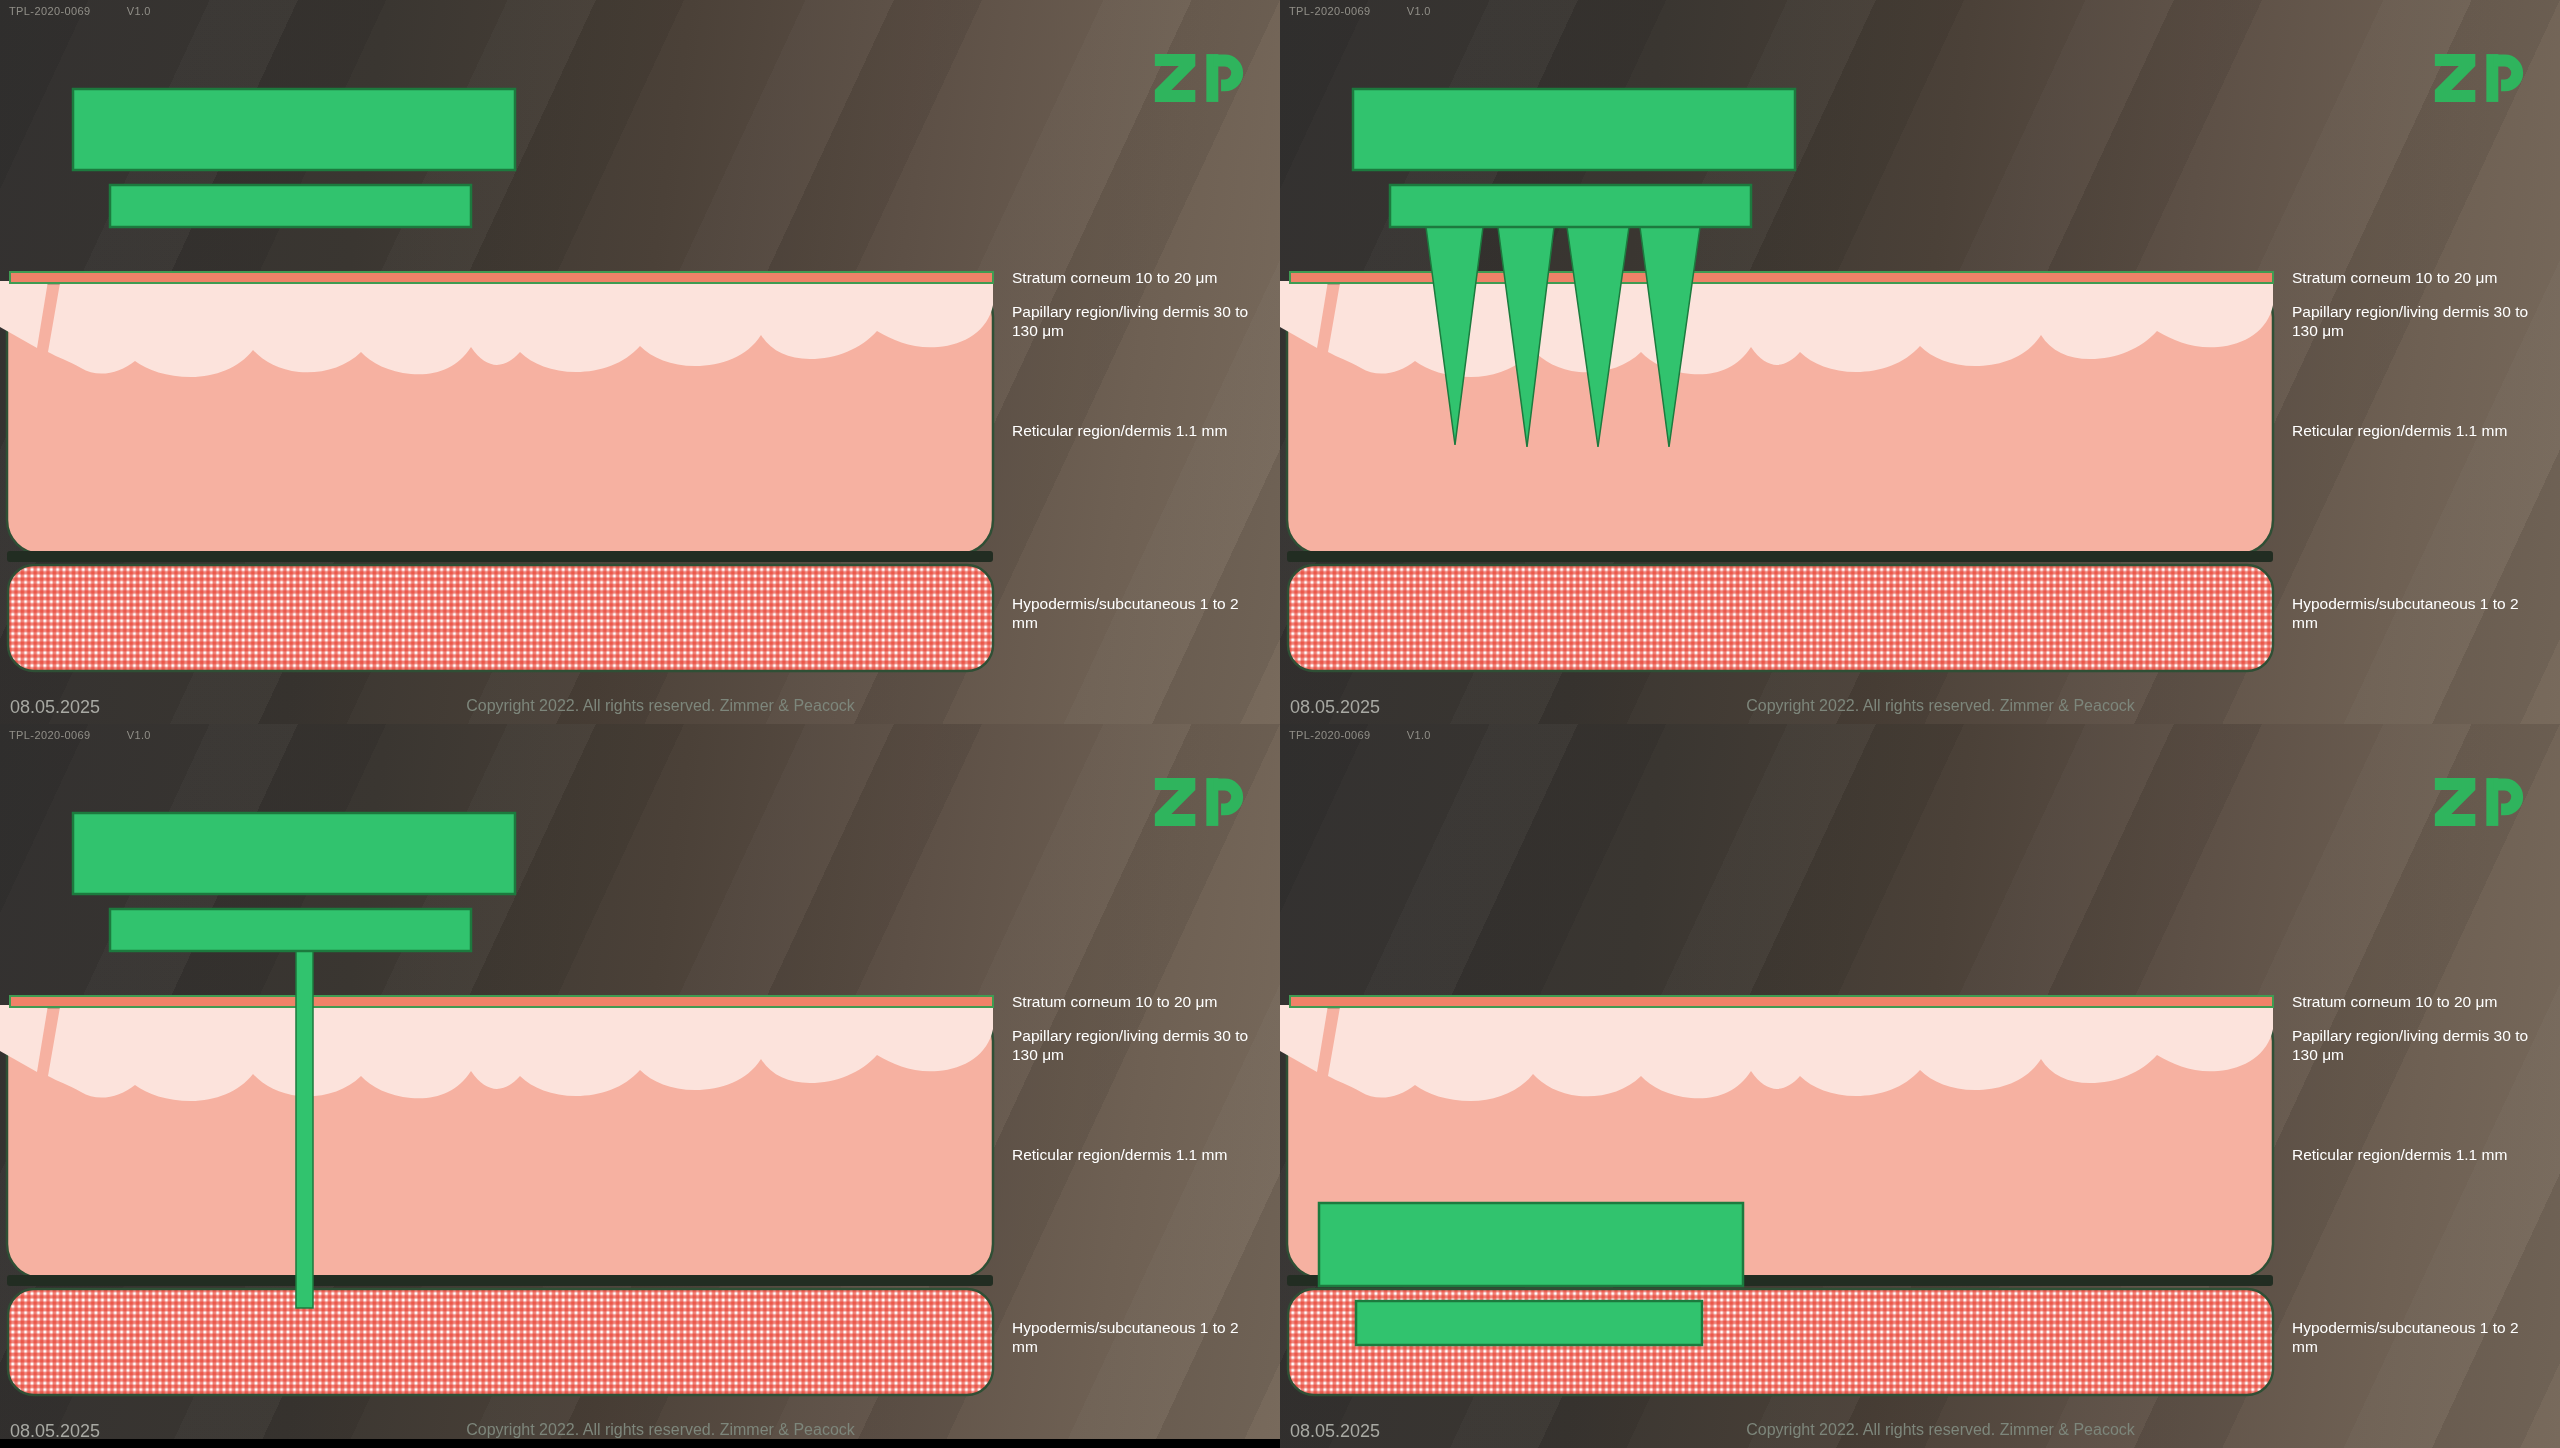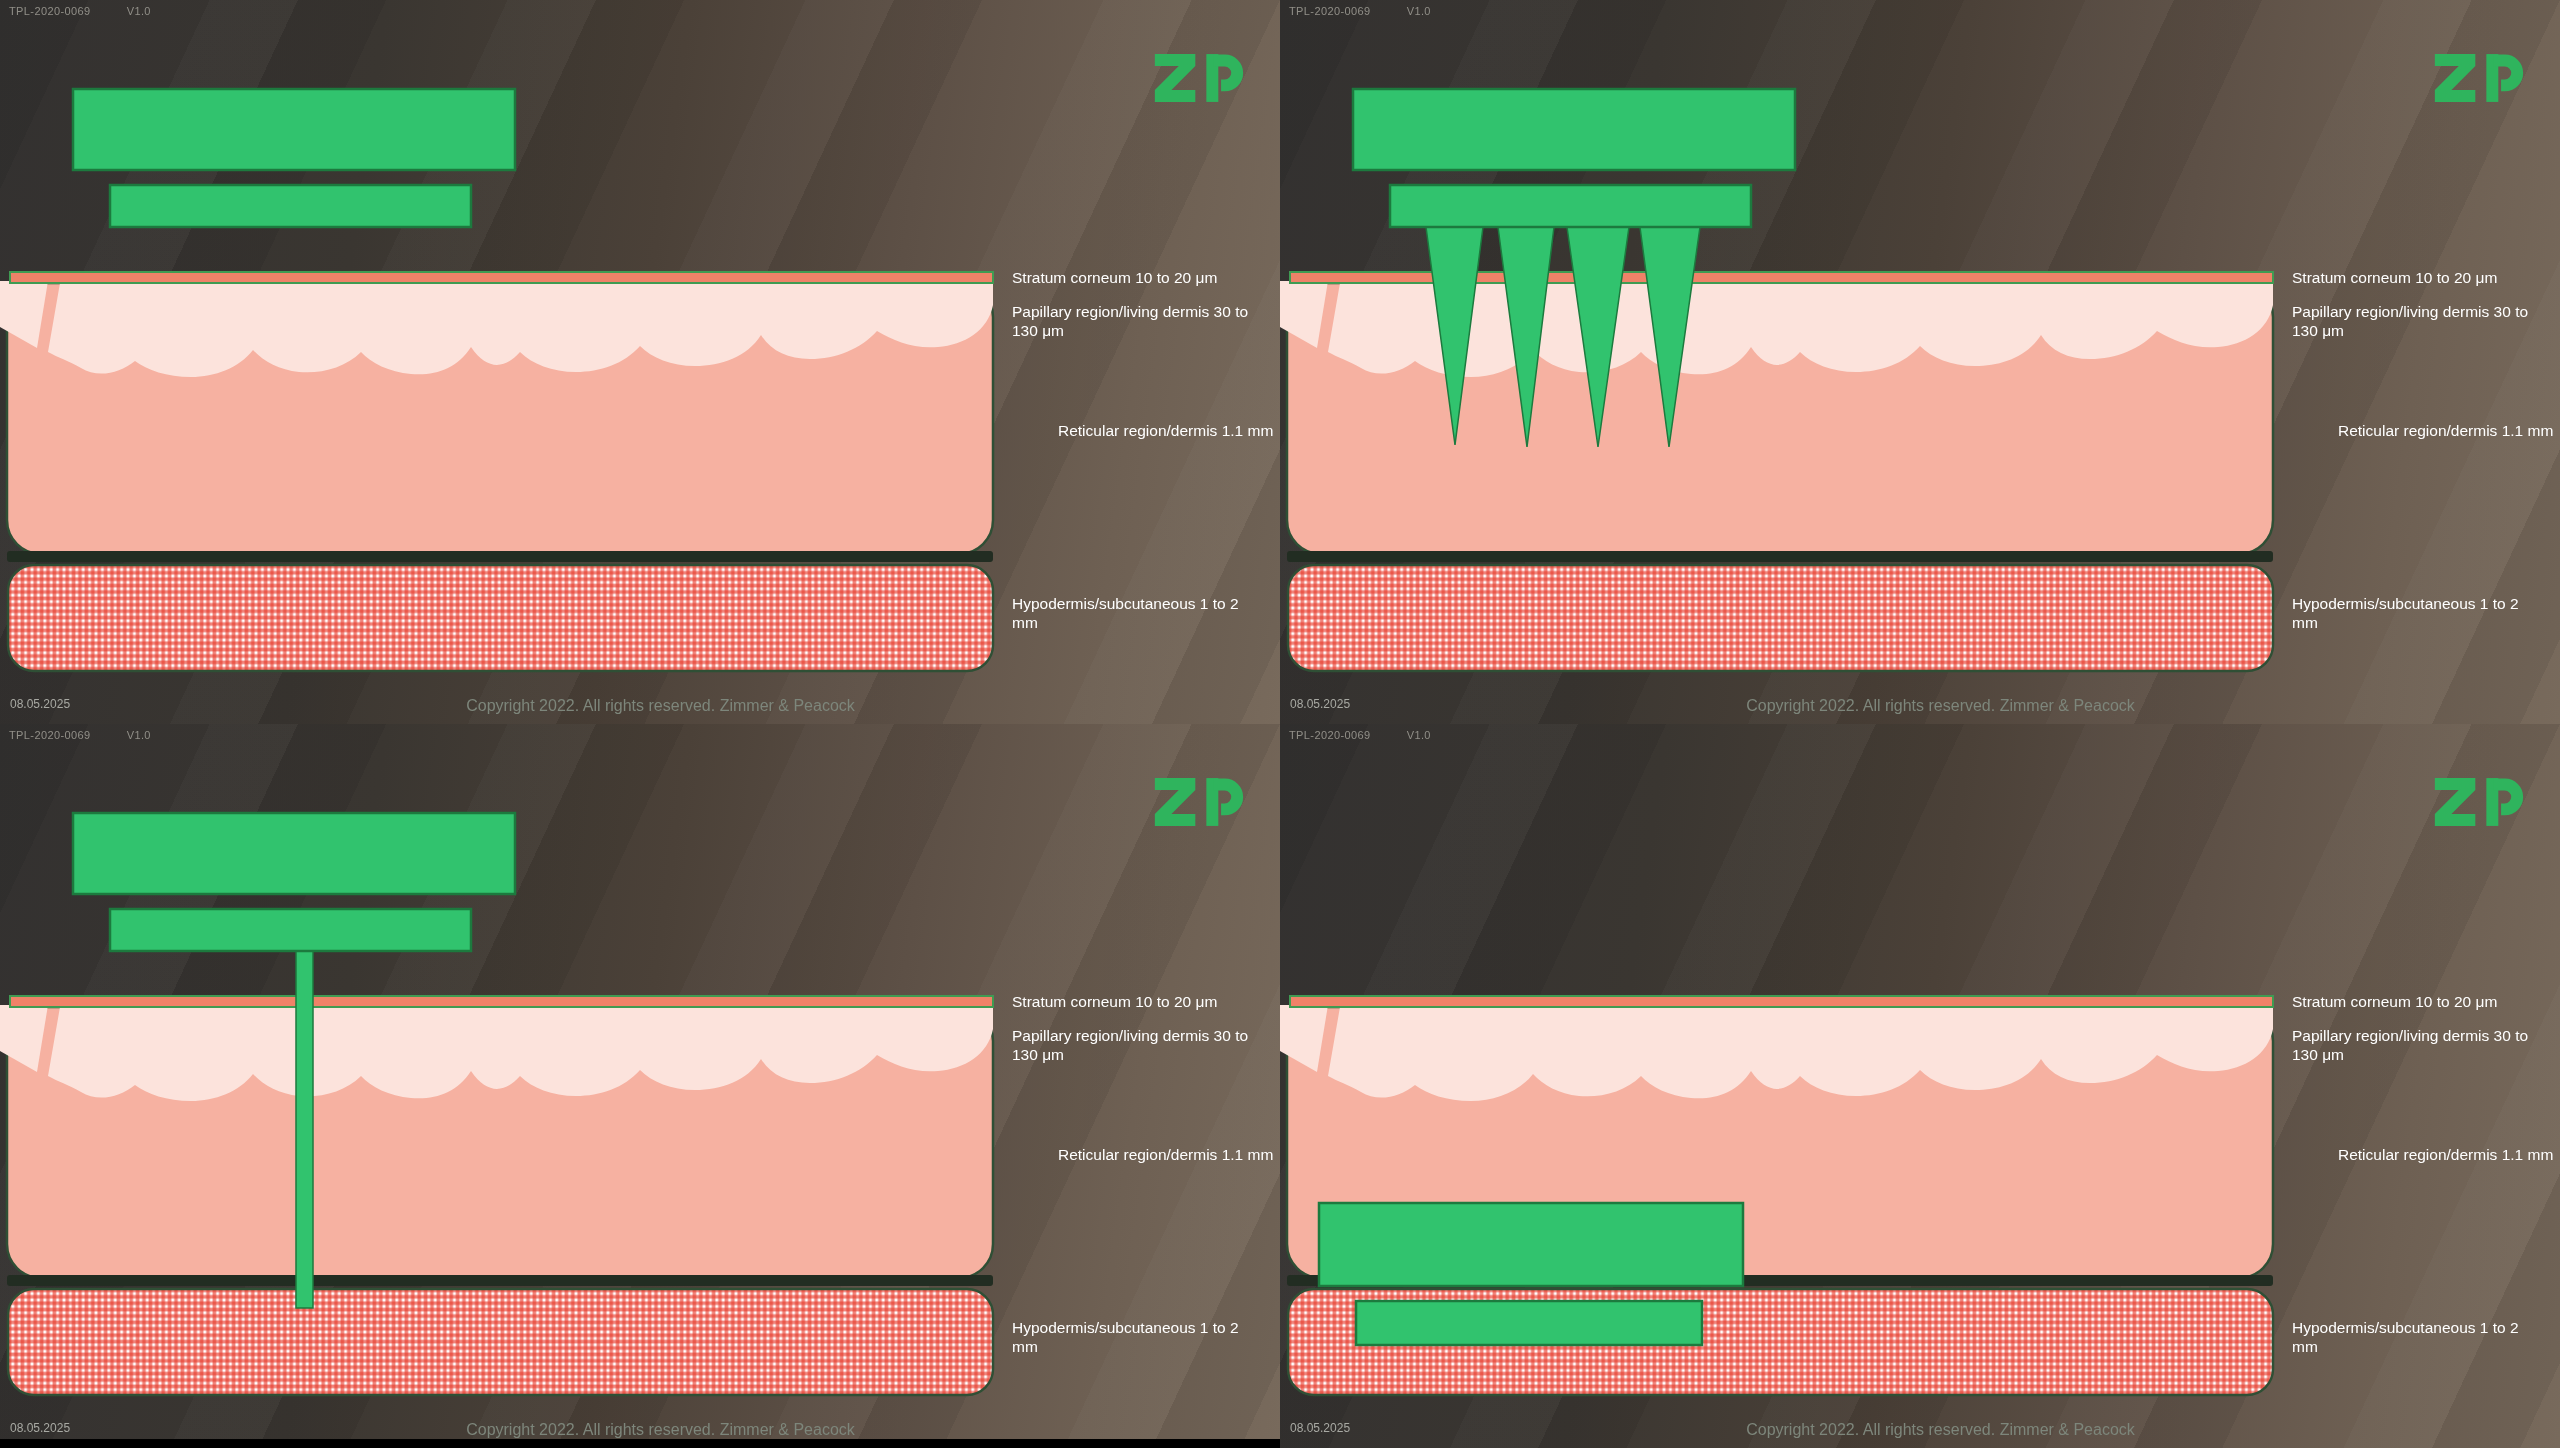--- a/index.html
+++ b/index.html
@@ -14,23 +14,23 @@
   .panel.has-strip::after{content:"";position:absolute;left:0;right:0;bottom:0;height:9px;background:#000;}
   .doc-header{position:absolute;top:5px;left:9px;display:flex;gap:36px;
     font-size:11px;letter-spacing:.4px;color:#918f88;}
   .logo{position:absolute;top:52px;right:35px;width:92px;height:52px;}
   .diagram-svg{position:absolute;left:0;top:0;width:1280px;height:724px;}
   .labels{position:absolute;left:1012px;top:0;width:250px;}
   .skin-label{position:absolute;left:0;width:250px;color:#ffffff;font-weight:normal;
     font-size:15.5px;line-height:19px;}
   .lbl-stratum{top:268px;}
   .lbl-papillary{top:302px;}
-  .lbl-reticular{top:421px;margin-left:46px;}
+  .lbl-reticular{top:421px;}
   .lbl-hypodermis{top:594px;}
-  .footer-date{position:absolute;left:10px;top:697px;font-size:12px;color:#a8a9a3;}
+  .footer-date{position:absolute;left:10px;top:697px;font-size:18px;color:#a8a9a3;}
   .footer-copy{position:absolute;left:0;right:0;top:697px;text-align:center;font-size:16px;color:#7d867b;margin-left:41px;}
   
   .g-device,.g-needles,.g-single,.g-implants{display:none;}
   .panel[data-variant="device-above-skin"] .g-device{display:inline;}
   .panel[data-variant="microneedle-array-inserted"] .g-device,
   .panel[data-variant="microneedle-array-inserted"] .g-needles{display:inline;}
   .panel[data-variant="single-needle-inserted"] .g-device,
   .panel[data-variant="single-needle-inserted"] .g-single{display:inline;}
   .panel[data-variant="device-implanted"] .g-implants{display:inline;}
 </style>

